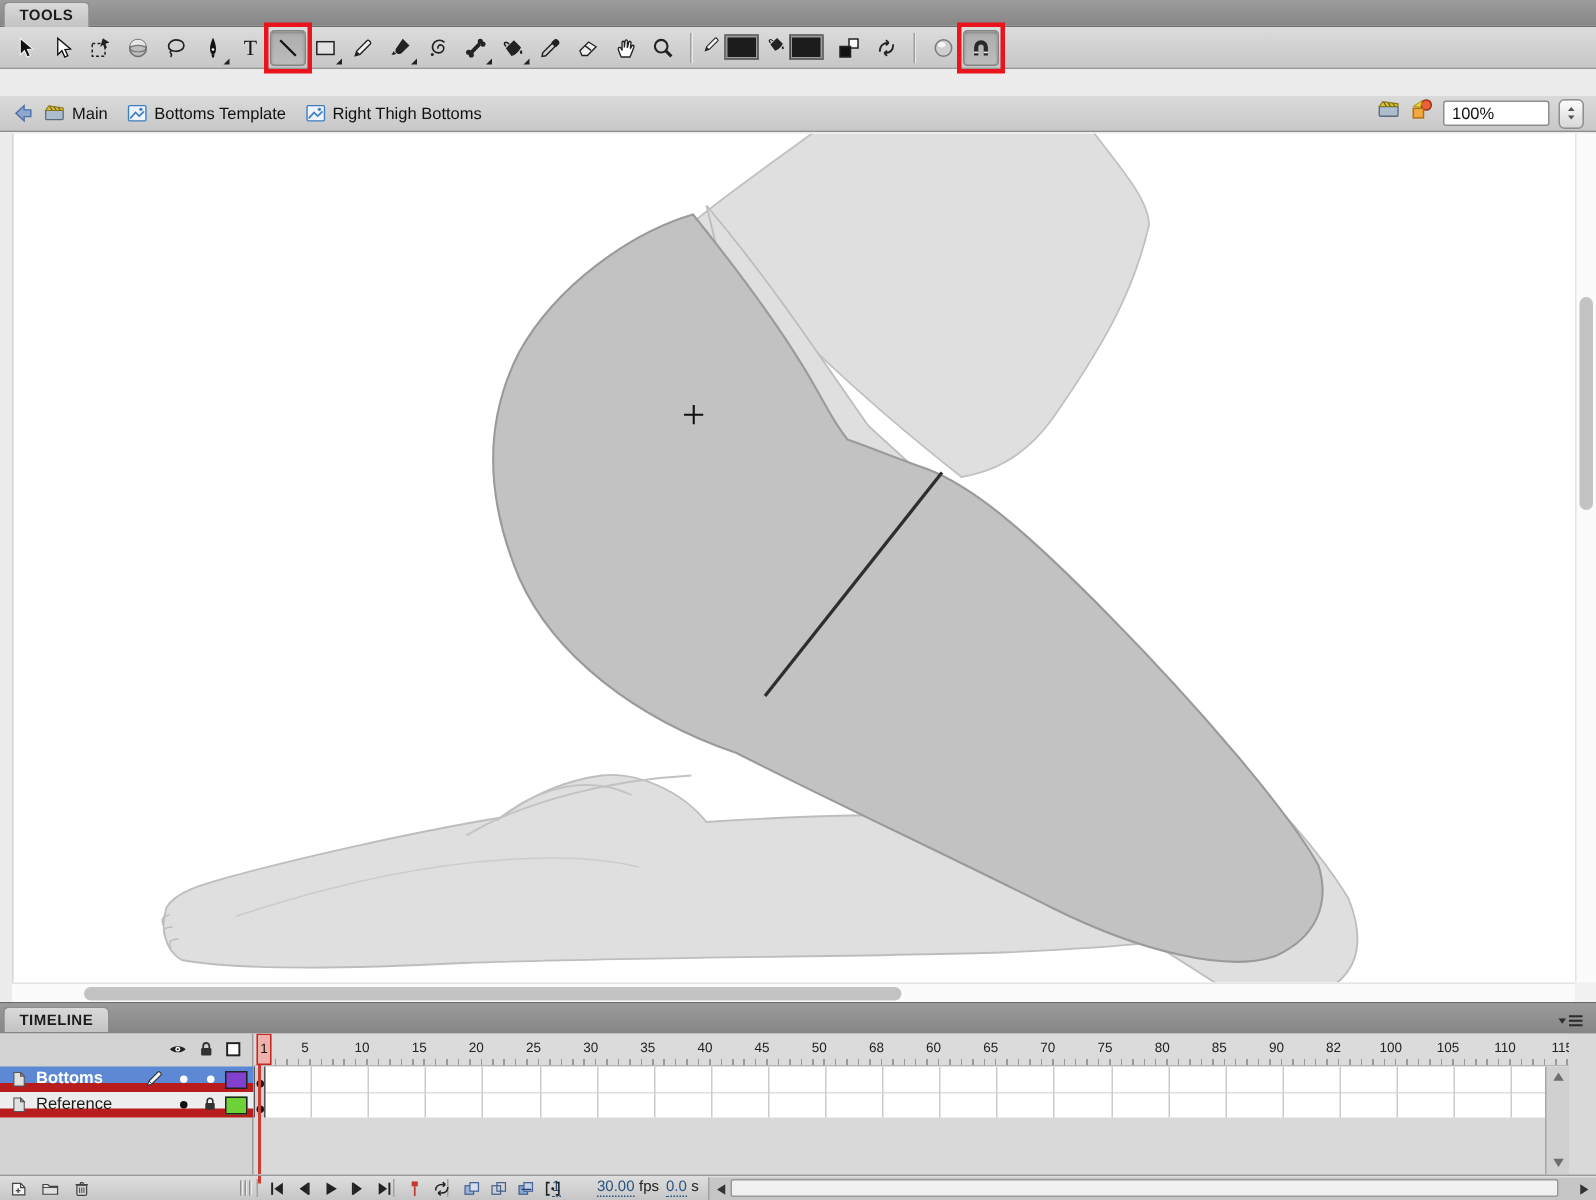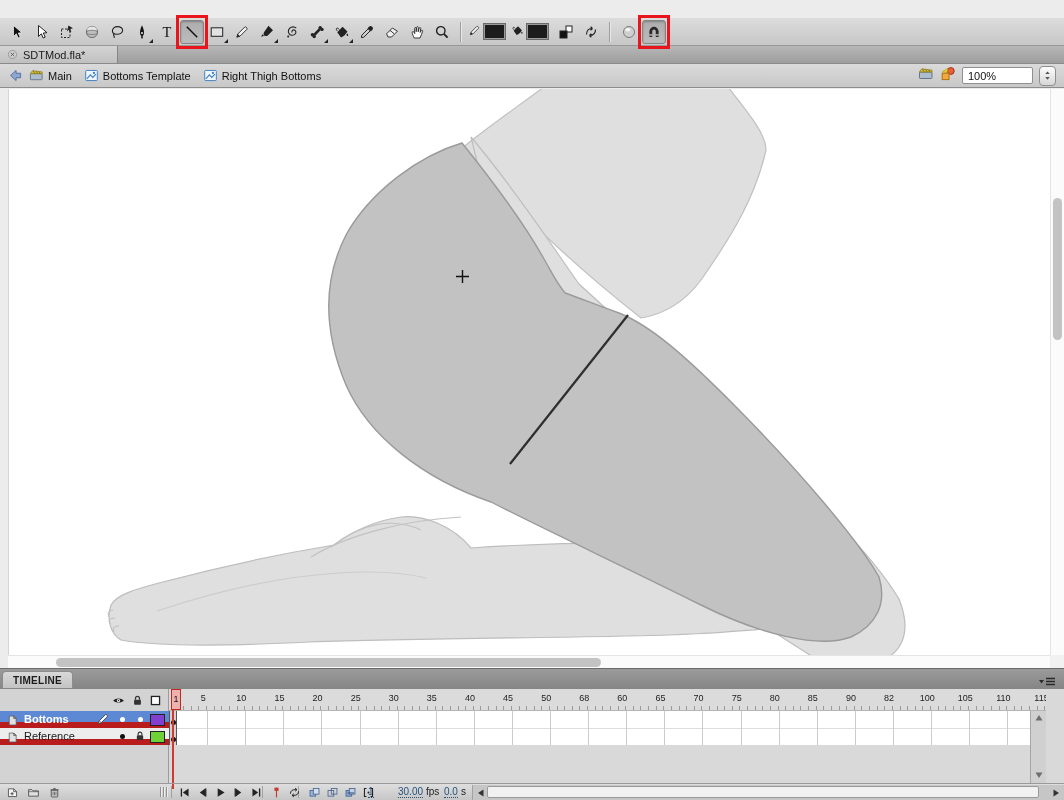--- a/index.html
+++ b/index.html
@@ -101,20 +101,25 @@
   .hs-btn{position:absolute;top:1px;width:13px;height:13px;display:flex;align-items:center;justify-content:center;}
   .hs-btn svg{width:8px;height:8px;}
   .hs-thumb{position:absolute;left:14px;top:1px;width:552px;height:12px;background:#f1f1f1;border:1px solid #9a9a9a;border-radius:2px;box-sizing:border-box;}
   .crosshair{position:absolute;left:447px;top:181px;width:13px;height:13px;pointer-events:none;}
 </style>
 </head>
 <body>
 
 <div class="app">
 
+  <div class="abs panel-bar">
+    <div class="panel-tab">
+      <span>TOOLS</span>
+    </div>
+  </div>
 
   <div class="abs toolbar" id="toolbar">
       <div class="tool-btn">
         <span style="display:flex">
           <svg viewBox="0 0 16 16">
             <path d="M4.5 1.5 L4.5 12.5 L7.3 9.8 L9.2 14 L11.2 13.1 L9.3 9 L13 8.7 Z" fill="#111" stroke="#f5f5f5" stroke-width="0.7"></path>
           </svg>
         </span>
       </div>
       <div class="tool-btn">
@@ -303,29 +308,20 @@
         <span style="display:flex">
           <svg viewBox="0 0 16 16">
             <path d="M4.8 13 L4.8 7.4 A3.2 3.2 0 0 1 11.2 7.4 L11.2 13" fill="none" stroke="#2a2a2a" stroke-width="2.8"></path>
             <rect x="3.4" y="10.4" width="2.9" height="1.1" fill="#e8e8e8"></rect>
             <rect x="9.7" y="10.4" width="2.9" height="1.1" fill="#e8e8e8"></rect>
           </svg>
         </span>
       </div>
     </div>
 
-  <div class="abs doctab-bar">
-    <div class="doc-tab">
-      <span id="doc-close"><svg viewBox="0 0 16 16">
-            <circle cx="8" cy="8" r="6" fill="#cdcdcd" stroke="#8a8a8a"></circle>
-            <path d="M5.6 5.6 L10.4 10.4 M10.4 5.6 L5.6 10.4" stroke="#555" stroke-width="1.2"></path>
-          </svg></span>
-      <span class="doc-title">SDTMod.fla*</span>
-    </div>
-  </div>
 
   <div class="abs edit-bar" id="edit-bar">
     <span class="crumb" id="back-btn">
         <svg viewBox="0 0 16 16">
           <path d="M8.6 2.6 L2.8 8 L8.6 13.4 L8.6 10.4 L13.4 10.4 L13.4 5.6 L8.6 5.6 Z" fill="#8fa7cf" stroke="#4f6fa8"></path>
         </svg>
       </span>
     <span id="crumbs" style="display:flex;align-items:center;gap:12px;">
         <span class="crumb">
           <span style="display:flex">

